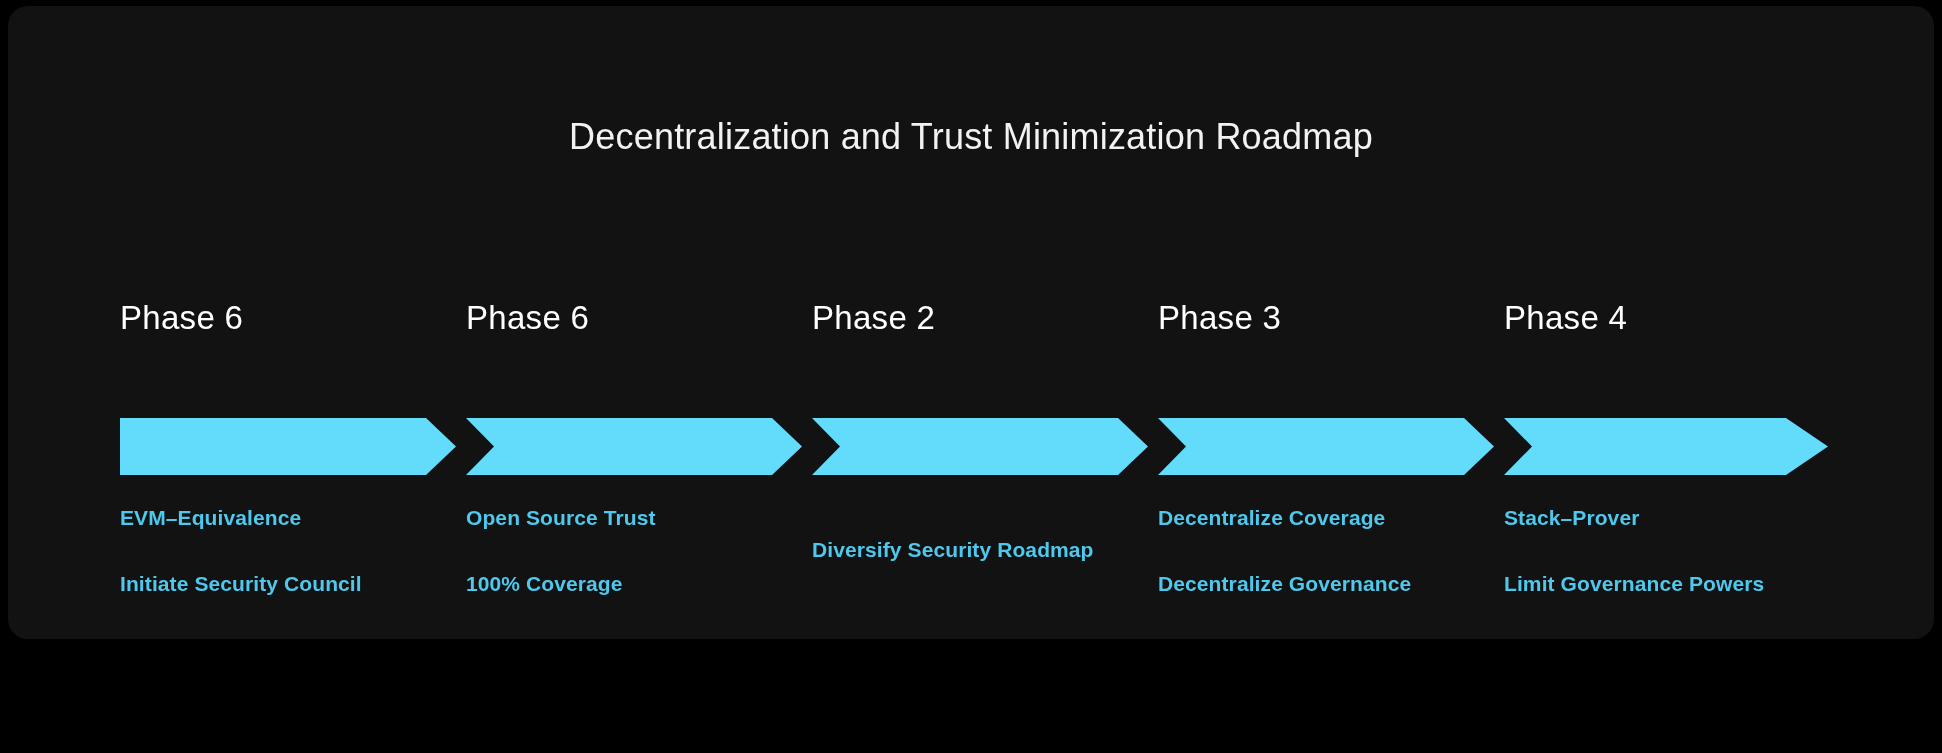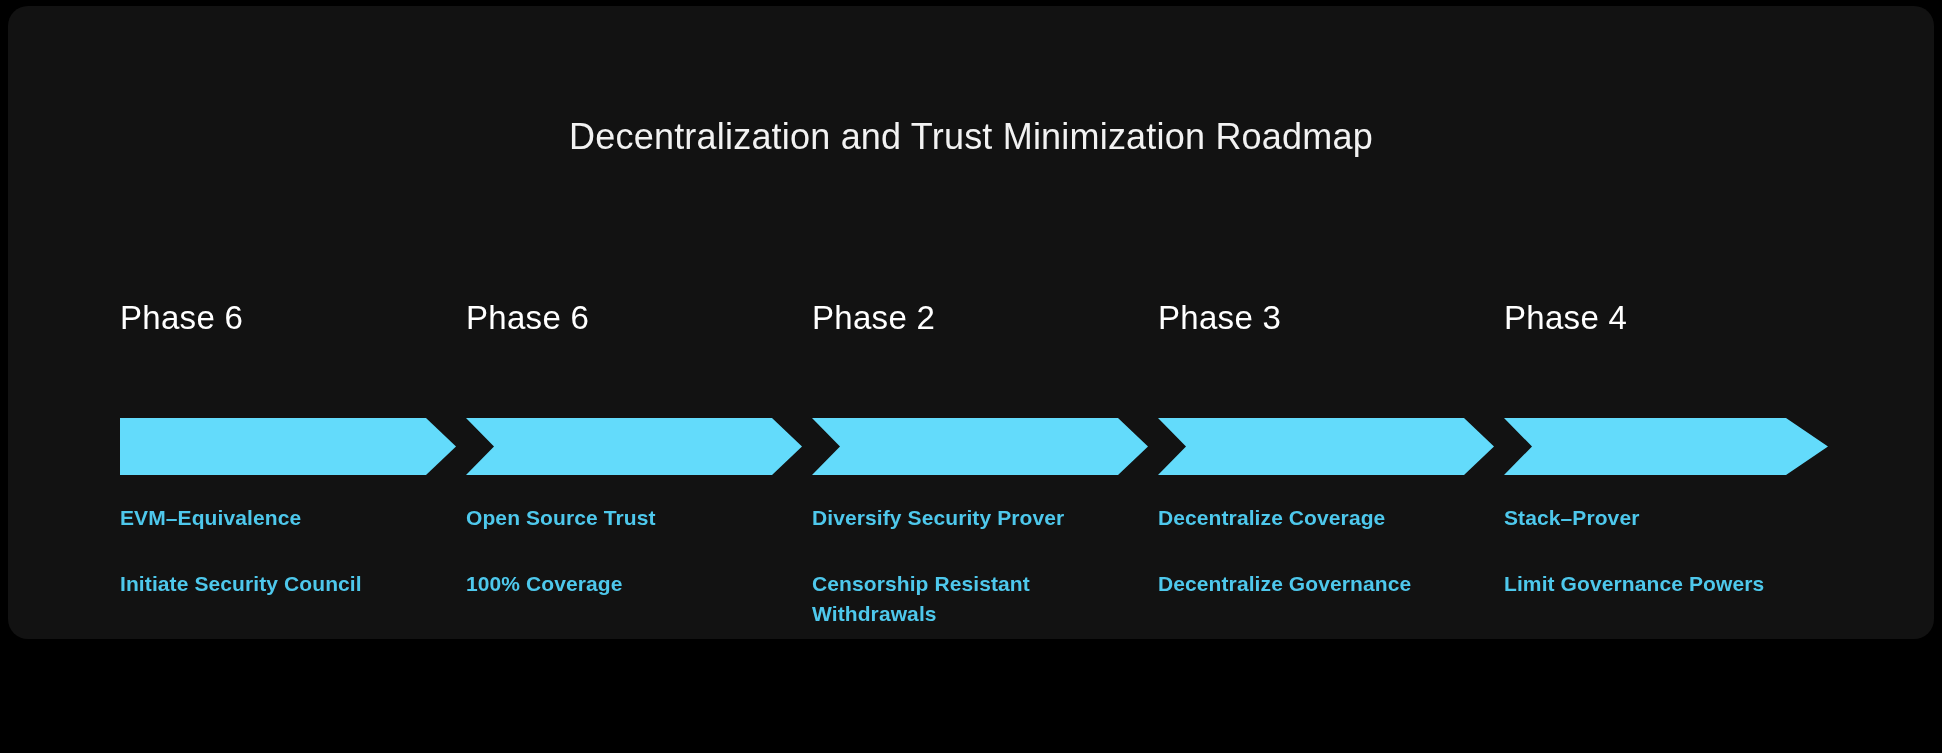--- a/index.html
+++ b/index.html
@@ -138,22 +138,21 @@
     <div class="phase-items">
       <div class="phase-item">Open Source Trust</div>
       <div class="phase-item">100% Coverage</div>
     </div>
   </div>
 
   <div class="phase-col" style="left:804px;">
     <div class="phase-label">Phase 2</div>
     <div class="phase-arrow notched"></div>
     <div class="phase-items">
-      <div class="phase-item">Diversify Security Prover</div>
-      <div class="phase-item" style="width:270px;">Censorship Resistant Withdrawals</div>
+      <div class="phase-item">Diversify Security Roadmap</div>
     </div>
   </div>
 
   <div class="phase-col" style="left:1150px;">
     <div class="phase-label">Phase 3</div>
     <div class="phase-arrow notched"></div>
     <div class="phase-items">
       <div class="phase-item">Decentralize Coverage</div>
       <div class="phase-item">Decentralize Governance</div>
     </div>

